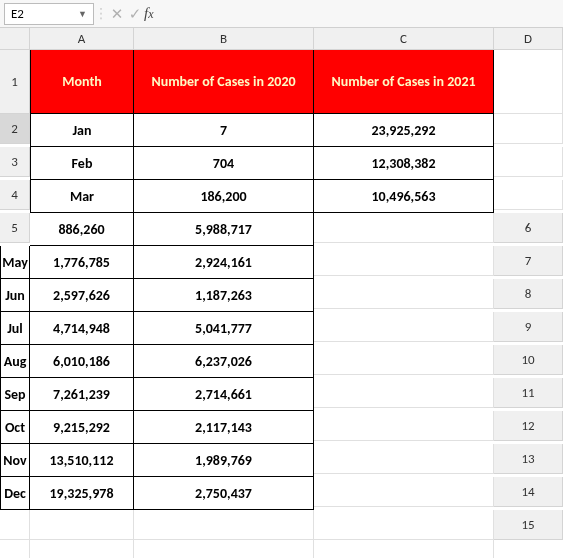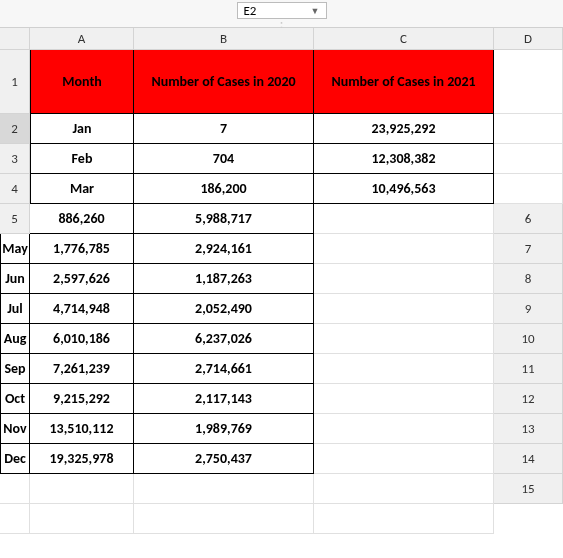--- a/index.html
+++ b/index.html
@@ -14,21 +14,20 @@
     user-select: none;
   }
   .name-box-bar {
     display: flex;
     align-items: center;
     height: 28px;
     padding: 2px 4px;
     gap: 0;
     border-bottom: 1px solid #d0d0d0;
     background: #f7f7f7;
-    flex-direction: column;
   }
   .name-box {
     width: 90px;
     height: 22px;
     border: 1px solid #bcbcbc;
     background: #fff;
     display: flex;
     align-items: center;
     padding: 0 6px;
     font-size: 13px;
@@ -90,42 +89,42 @@
     border-bottom: 1px solid #e0e0e0;
     display: flex;
     align-items: center;
     justify-content: center;
     padding: 0 6px;
     position: relative;
     background: #fff;
   }
   .th-cell {
     background: #ff0000;
-    color: #000000;
+    color: #fef9c3;
     font-weight: 700;
     text-align: center;
     border-right: 1px solid #000;
     border-bottom: 1px solid #000;
     padding: 8px 6px;
     line-height: 1.25;
     display: flex;
     align-items: center;
     justify-content: center;
   }
   .th-cell.first { border-left: 1px solid #000; }
   .td-cell {
     font-weight: 700;
     text-align: center;
     border-right: 1px solid #000;
     border-bottom: 1px solid #000;
     height: 30px;
     display: flex;
     align-items: center;
     justify-content: center;
-    padding: 0 8px;
+    padding: 16px 8px;
     background: #fff;
   }
   .td-cell.first { border-left: 1px solid #000; }
   .row-h-hdr { height: 64px; }
   .row-h-data { height: 30px; }
   .empty-row { height: 30px; }
 </style>
 </head>
 <body>
 
@@ -180,21 +179,21 @@
     <div class="td-cell row-h-data">2,924,161</div>
     <div class="cell row-h-data"></div>
     <div class="rowhdr row-h-data">7</div>
     <div class="td-cell first row-h-data">Jun</div>
     <div class="td-cell row-h-data">2,597,626</div>
     <div class="td-cell row-h-data">1,187,263</div>
     <div class="cell row-h-data"></div>
     <div class="rowhdr row-h-data">8</div>
     <div class="td-cell first row-h-data">Jul</div>
     <div class="td-cell row-h-data">4,714,948</div>
-    <div class="td-cell row-h-data">2,052,490</div>
+    <div class="td-cell row-h-data">5,041,777</div>
     <div class="cell row-h-data"></div>
     <div class="rowhdr row-h-data">9</div>
     <div class="td-cell first row-h-data">Aug</div>
     <div class="td-cell row-h-data">6,010,186</div>
     <div class="td-cell row-h-data">6,237,026</div>
     <div class="cell row-h-data"></div>
     <div class="rowhdr row-h-data">10</div>
     <div class="td-cell first row-h-data">Sep</div>
     <div class="td-cell row-h-data">7,261,239</div>
     <div class="td-cell row-h-data">2,714,661</div>

